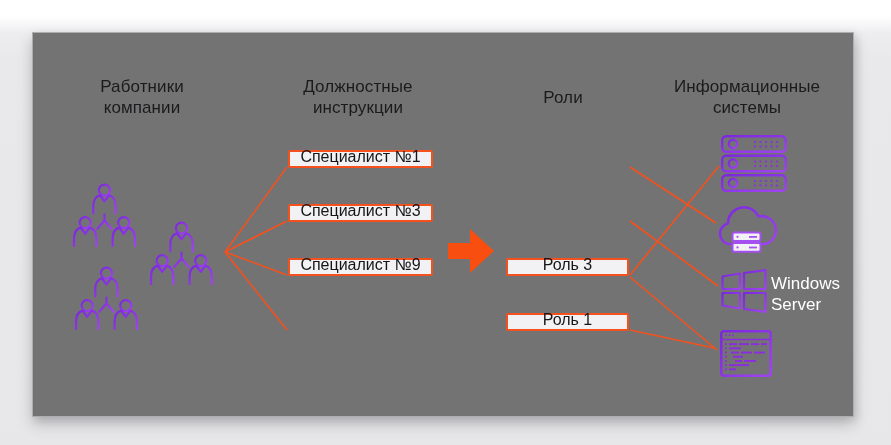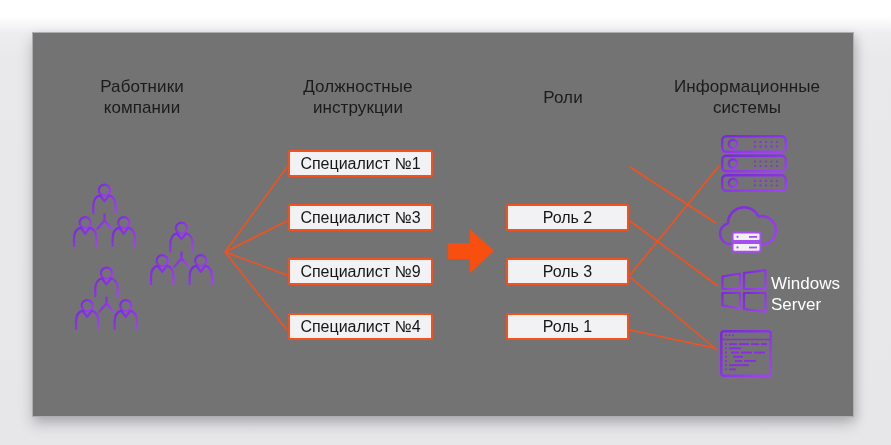--- a/index.html
+++ b/index.html
@@ -11,23 +11,23 @@
   .card{
     position:absolute;left:32px;top:32px;width:820px;height:383px;
     background:#737373;border:1px solid #aeaeb2;
     box-shadow:0 7px 14px rgba(0,0,0,.20), 3px 3px 8px rgba(0,0,0,.10);
   }
   .hdr{
     position:absolute;text-align:center;color:#1b1b1d;
     font-size:17px;line-height:21px;letter-spacing:.1px;
   }
   .node{
-    position:absolute;box-sizing:border-box;height:27px;
+    position:absolute;box-sizing:border-box;height:18px;
     border:2px solid #f4511e;border-radius:2px;
-    display:flex;align-items:center;justify-content:center;
+    display:flex;align-items:flex-end;justify-content:center;
     font-size:16px;color:#161618;background:#f2f2f4;z-index:3;
   }
   .spec{left:255px;width:145px;}
   .role{left:473px;width:123px;}
   .overlay{position:absolute;left:0;top:0;z-index:1;}
   .icon{position:absolute;z-index:2;}
   .winlabel{
     position:absolute;left:738px;top:240px;width:84px;z-index:2;
     color:#ffffff;font-size:17px;line-height:21px;
   }
@@ -124,27 +124,21 @@
 
   <div class="node spec" style="top:117px">
       <span>Специалист №1</span>
     </div>
   <div class="node spec" style="top:171px">
       <span>Специалист №3</span>
     </div>
   <div class="node spec" style="top:225px">
       <span>Специалист №9</span>
     </div>
-  <div class="node spec" style="top:280px">
-      <span>Специалист №4</span>
-    </div>
-
-  <div class="node role" style="top:171px">
-      <span>Роль 2</span>
-    </div>
+
   <div class="node role" style="top:225px">
       <span>Роль 3</span>
     </div>
   <div class="node role" style="top:280px">
       <span>Роль 1</span>
     </div>
 
   <svg class="icon" style="left:688px;top:102px" width="66" height="57" viewBox="0 0 66 57">
     <g fill="none" stroke="url(#pg)" stroke-width="2.4">
       <rect x="1.2" y="1.2" width="63.5" height="15.5" rx="4"></rect>

